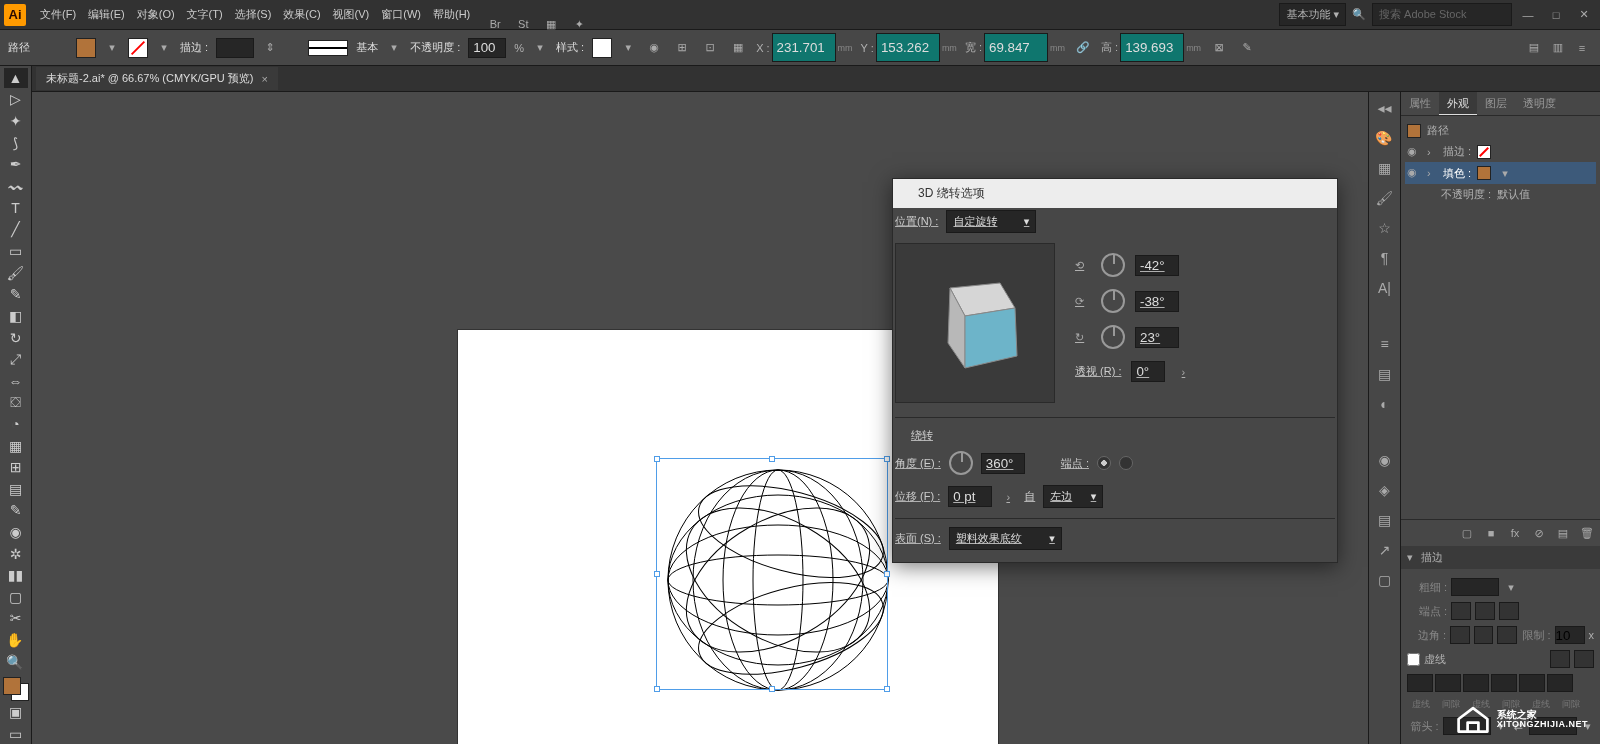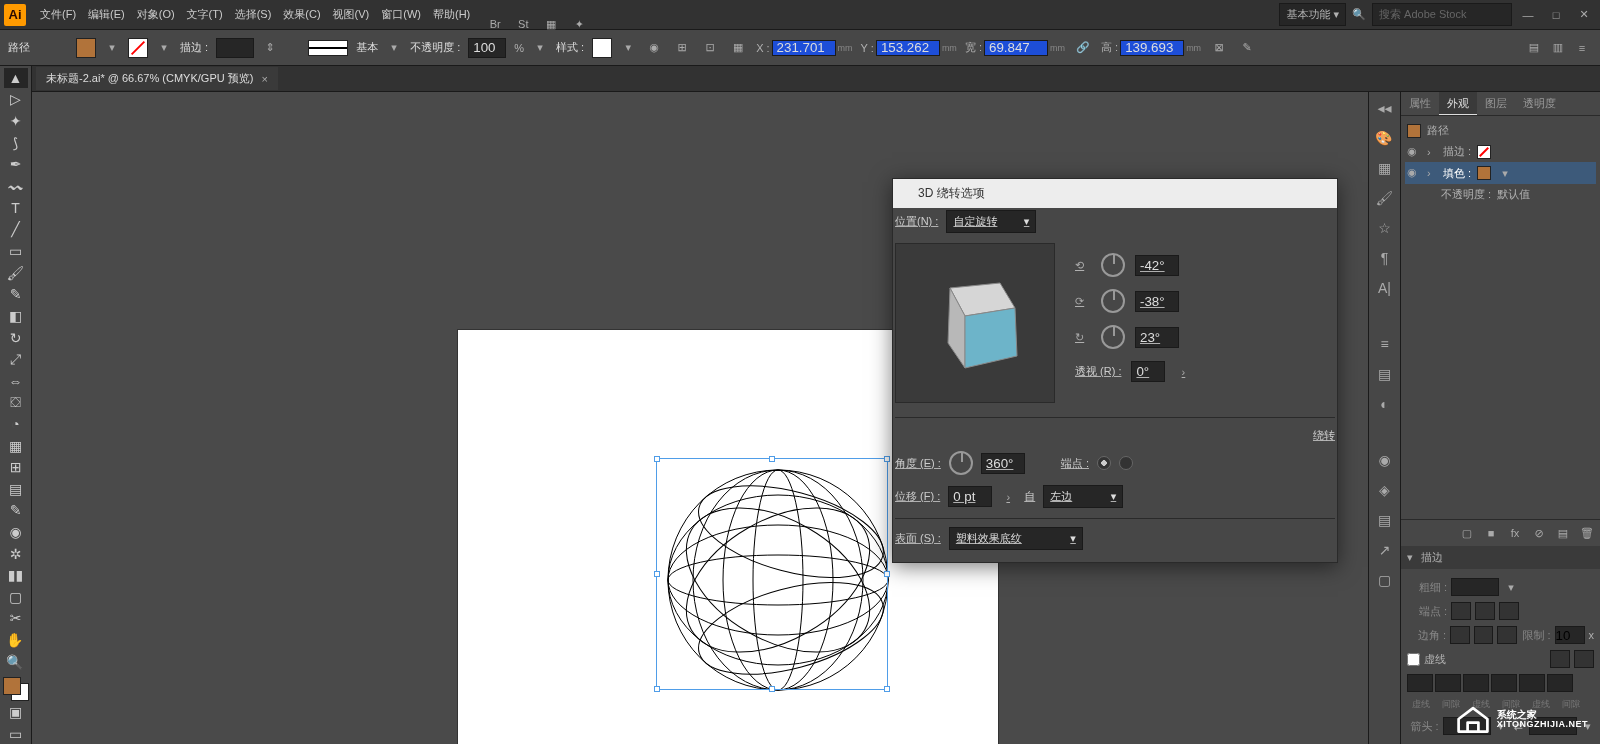--- a/index.html
+++ b/index.html
@@ -18,21 +18,21 @@
 .ctrl-label { color: #ddd; }
 .swatch { width: 20px; height: 20px; border: 1px solid #222; }
 .fill-sw { background: #b1733a; }
 .stroke-sw { background: #fff; position: relative; }
 .stroke-sw::after { content: ''; position: absolute; width: 100%; height: 2px; background: red; top: 50%; left: 0; transform: translateY(-50%) rotate(-45deg); }
 .dd { width: 16px; height: 16px; display: flex; align-items: center; justify-content: center; color: #aaa; }
 .ctrl-input { background: #262626; border: 1px solid #1a1a1a; color: #ddd; padding: 2px 4px; width: 38px; height: 20px; }
 .line-display { width: 40px; height: 16px; background: #fff; border: 1px solid #222; display: flex; align-items: center; }
 .line-display::after { content: ''; height: 2px; background: #000; width: 100%; }
 .coord-group { display: flex; align-items: center; gap: 2px; }
-.coord-val { background: #1d4ed8; border: 1px solid #1a1a1a; padding: 2px 4px; width: 64px; height: 16px; color: #ddd; }
+.coord-val { background: #0f766e; border: 1px solid #1a1a1a; padding: 2px 4px; width: 64px; height: 29px; color: #ddd; }
 .icon-box { width: 20px; height: 20px; display: flex; align-items: center; justify-content: center; color: #aaa; }
 .rpanel-toggle { margin-left: auto; display: flex; gap: 4px; }
 
 .tabbar { height: 26px; background: #323232; display: flex; align-items: center; padding-left: 36px; border-bottom: 1px solid #1a1a1a; }
 .doc-tab { background: #3a3a3a; padding: 4px 10px; color: #ddd; display: flex; align-items: center; gap: 8px; }
 .tab-close { color: #aaa; cursor: pointer; }
 
 .workarea { display: flex; height: calc(100% - 92px); }
 .toolbox { width: 32px; background: #474747; border-right: 1px solid #1a1a1a; display: flex; flex-direction: column; align-items: center; padding-top: 2px; gap: 2px; margin-top: -26px; position: relative; z-index: 1; }
 .tool { width: 24px; height: 22px; display: flex; align-items: center; justify-content: center; color: #ccc; font-size: 14px; cursor: pointer; }
@@ -77,21 +77,21 @@
 .dlg-label { color: #ccc; }
 .dlg-select { background: #262626; border: 1px solid #1a1a1a; color: #ddd; padding: 3px 6px; width: 90px; display: flex; justify-content: space-between; align-items: center; }
 .cube-area { display: flex; gap: 20px; margin-bottom: 14px; }
 .cube-preview { width: 160px; height: 160px; background: #3a3a3a; border: 1px solid #2a2a2a; display: flex; align-items: center; justify-content: center; }
 .rotation-controls { display: flex; flex-direction: column; gap: 12px; padding-top: 10px; }
 .rot-row { display: flex; align-items: center; gap: 10px; }
 .rot-dial { width: 24px; height: 24px; border: 2px solid #999; border-radius: 50%; position: relative; }
 .rot-dial::after { content: ''; position: absolute; width: 2px; height: 9px; background: #999; left: 50%; top: 0; transform-origin: bottom; }
 .rot-val { background: #262626; border: 1px solid #1a1a1a; color: #ddd; padding: 2px 4px; width: 44px; text-align: left; }
 .rot-icon { width: 16px; color: #aaa; }
-.section-title { color: #ccc; margin: 10px 0 8px; text-align: right; }
+.section-title { color: #ccc; margin: 10px 16px 8px; }
 .hr { height: 1px; background: #2a2a2a; margin: 8px 0; }
 .dlg-buttons { display: flex; align-items: center; gap: 8px; margin-top: 14px; }
 .dlg-btn { background: transparent; border: 1px solid #888; border-radius: 10px; color: #ddd; padding: 4px 14px; cursor: pointer; }
 .chk { display: flex; align-items: center; gap: 4px; }
 .chk input { accent-color: #4f9de8; }
 .dlg-buttons .dlg-btn { font-size: 11px; }
 .radio-dot { width: 14px; height: 14px; border-radius: 50%; border: 1px solid #666; background: #333; display: inline-block; }
 .radio-dot.on { background: radial-gradient(#ccc 30%, #333 35%); }
 
 .watermark { position: absolute; right: 12px; bottom: 10px; display: flex; align-items: center; gap: 6px; color: #fff; font-weight: bold; z-index: 200; }
@@ -434,29 +434,29 @@
       <span style="width:20px"></span>
       <span class="dlg-label">端点 :</span>
       <span class="radio-dot on"></span>
       <span class="radio-dot"></span>
     </div>
     <div class="dlg-row">
       <span class="dlg-label">位移 (F) :</span>
       <input class="rot-val" value="0 pt" style="">
       <span class="dd">›</span>
       <span class="dlg-label">自</span>
-      <div class="dlg-select" style="width:80px">
+      <div class="dlg-select" style="width:60px">
         <span>左边</span>
           <span>▾</span>
       </div>
     </div>
     <div class="hr"></div>
     <div class="dlg-row">
       <span class="dlg-label">表面 (S) :</span>
-      <div class="dlg-select" style="width:134px">
+      <div class="dlg-select" style="width:113px">
         <span>塑料效果底纹</span>
           <span>▾</span>
       </div>
     </div>
   </div>
 </div>
 
 <div class="watermark">
   <svg class="wm-icon" viewBox="0 0 40 32">
     <path d="M4 16 L20 4 L36 16 L36 30 L4 30 Z M14 30 L14 20 L26 20 L26 30" fill="none" stroke="#fff" stroke-width="3" stroke-linejoin="round"></path>

